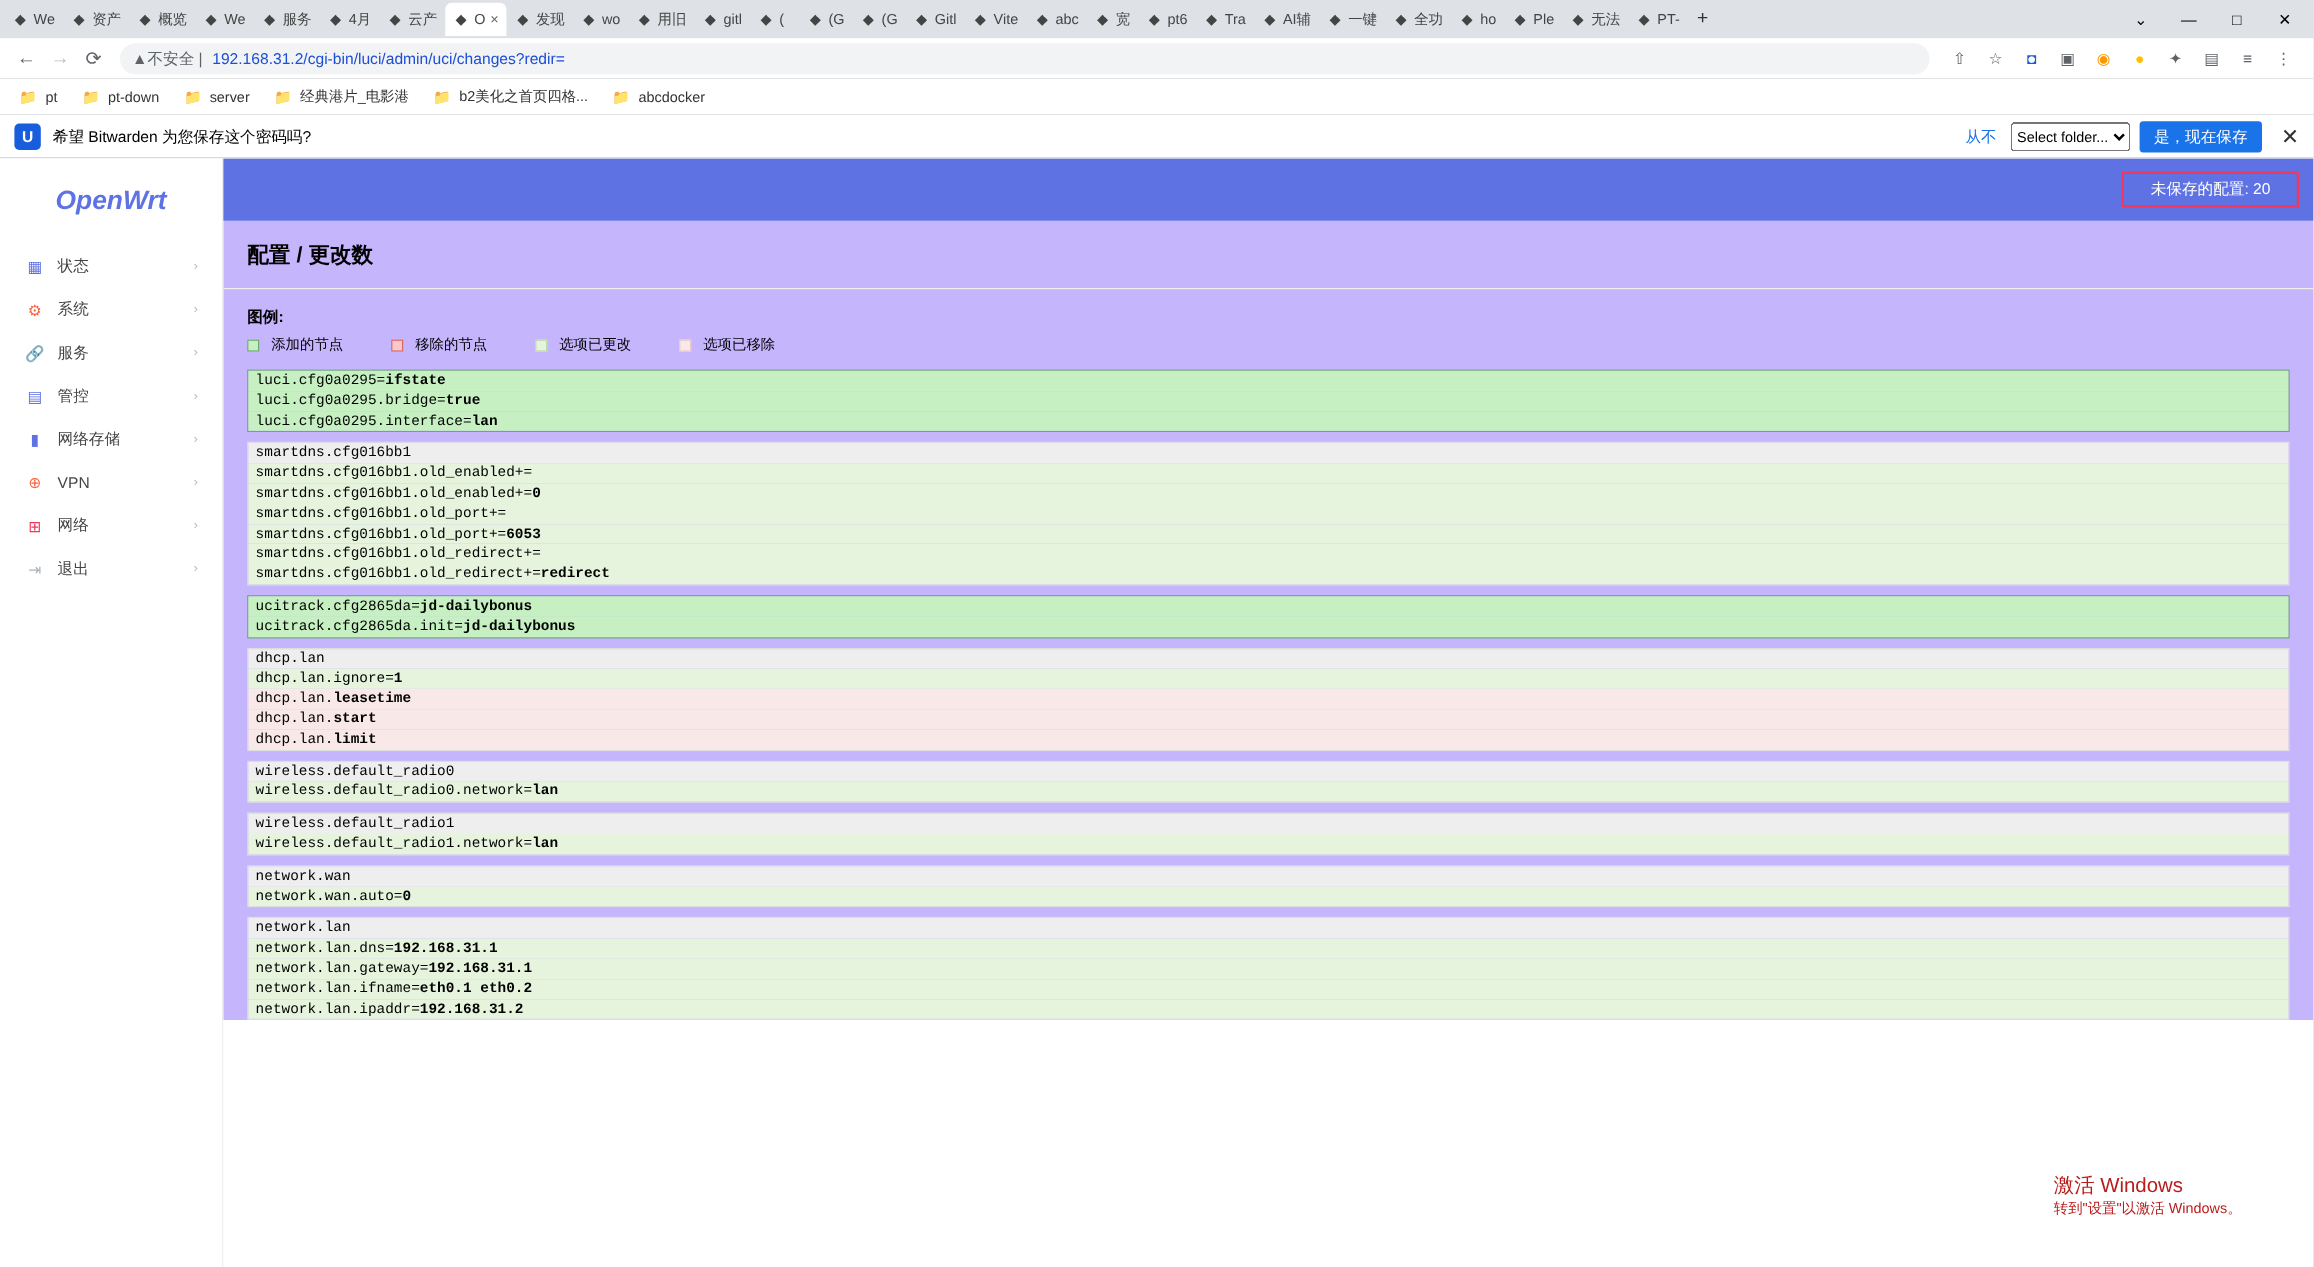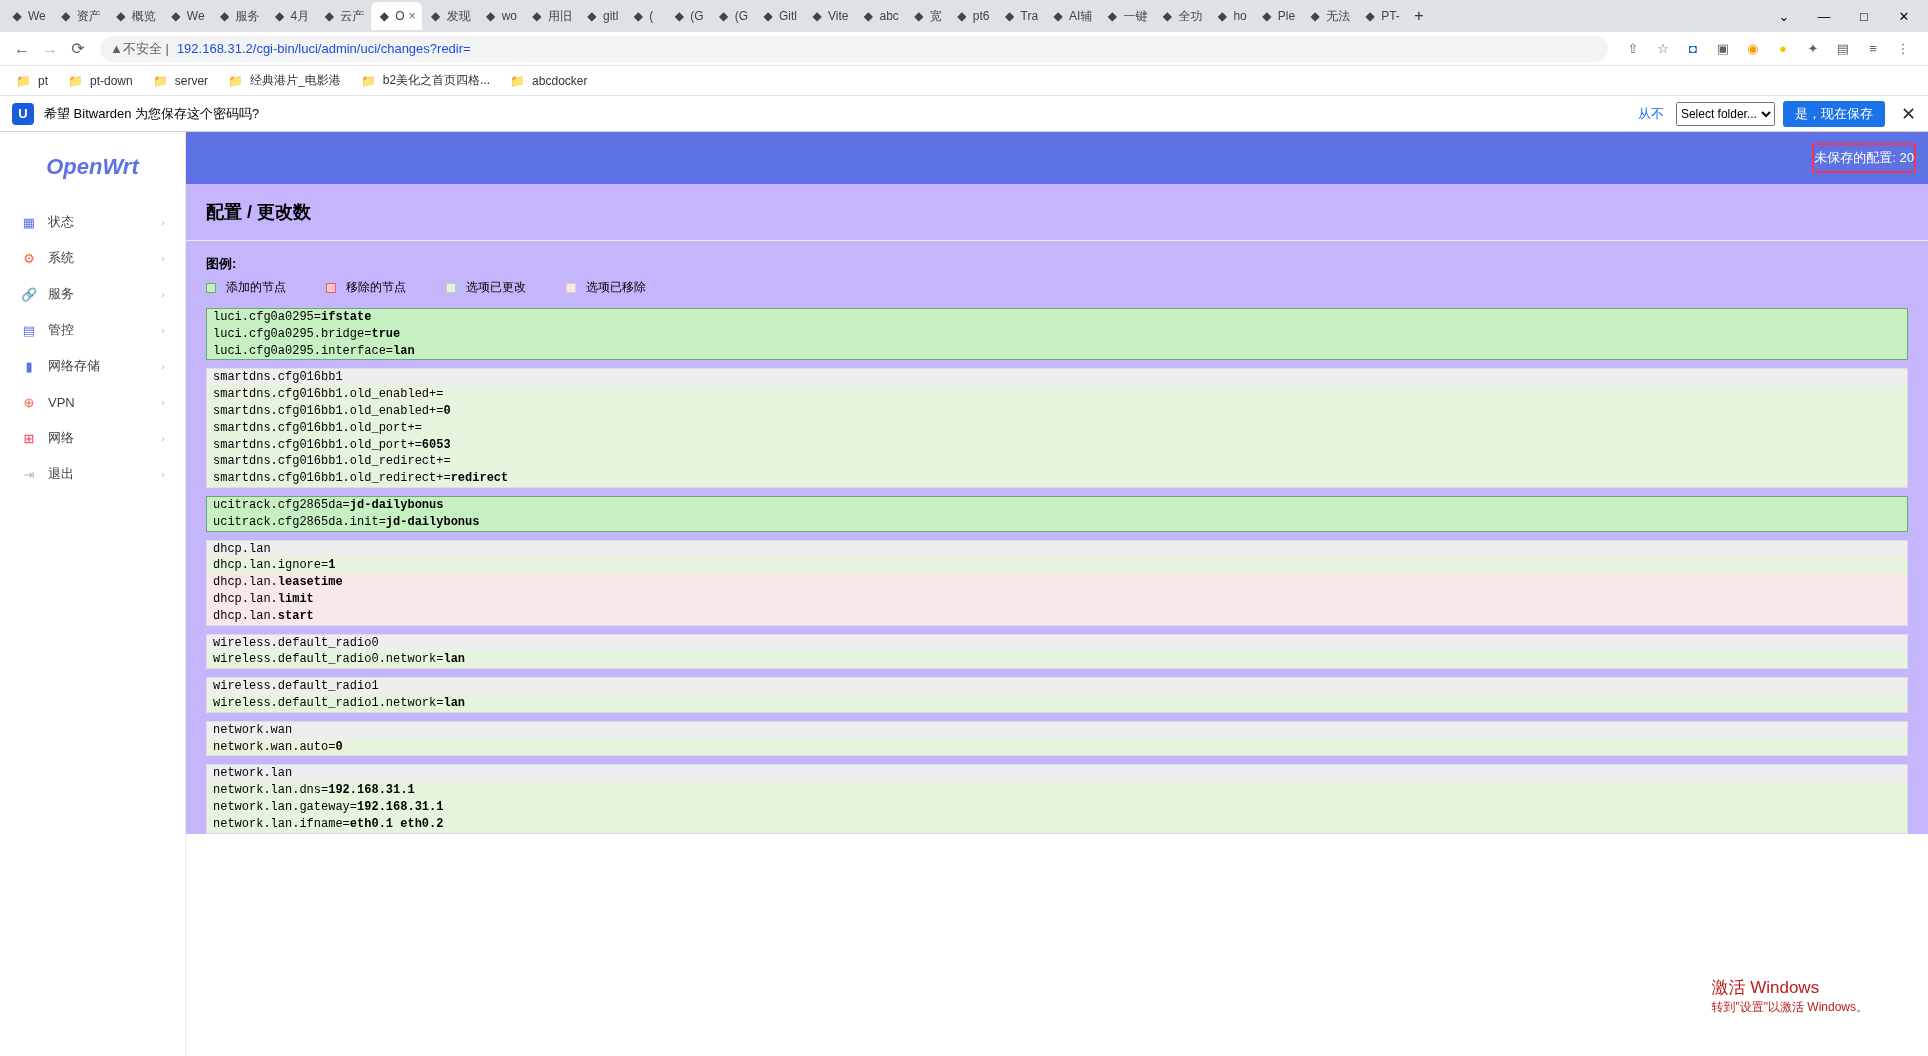--- a/index.html
+++ b/index.html
@@ -39,21 +39,21 @@
 .app { display: flex; height: calc(100vh - 132px); }
 .sidebar { width: 186px; background: #fff; border-right: 1px solid #eee; padding-top: 12px; flex-shrink: 0; text-align: center; }
 .logo { padding: 10px 20px 24px; }
 .logo-text { font-size: 22px; font-weight: bold; color: #5e72e4; font-style: italic; }
 .nav-item { display: flex; align-items: center; padding: 9px 20px; cursor: pointer; color: #444; font-size: 13px; }
 .nav-item .nav-icon { width: 18px; height: 18px; margin-right: 10px; display: inline-flex; align-items: center; justify-content: center; }
 .nav-item .chevron { margin-left: auto; color: #bbb; font-size: 11px; }
 
 .main { flex: 1; display: flex; flex-direction: column; overflow: hidden; }
 .topbar { height: 52px; background: #5e72e4; display: flex; align-items: center; justify-content: flex-end; padding: 0 12px; }
-.unsaved-badge { border: 2px solid #f5365c; color: #fff; padding: 4px 0; font-size: 13px; font-weight: 500; border-radius: 2px; cursor: pointer; }
+.unsaved-badge { border: 2px solid #f5365c; color: #fff; padding: 4px 22px; font-size: 13px; font-weight: 500; border-radius: 2px; cursor: pointer; }
 
 .content { flex: 1; overflow-y: auto; padding: 0; }
 .content-card { background: #c4b5fd; margin: 0; }
 .page-title { padding: 16px 20px; font-size: 18px; font-weight: bold; border-bottom: 1px solid #eee; }
 .legend { padding: 14px 20px 4px; }
 .legend-title { font-weight: bold; margin-bottom: 6px; font-size: 13px; }
 .legend-items { display: flex; gap: 40px; font-size: 12px; }
 .legend-item { display: flex; align-items: center; gap: 10px; }
 .swatch { width: 10px; height: 10px; border: 1px solid; }
 .swatch.add { background: #c6f0c2; border-color: #6aaa6a; }
@@ -354,40 +354,41 @@
               <div class="change-line line-changed">smartdns.cfg016bb1.old_redirect+=<span class="bold-val">redirect</span></div>
             </div>
             <div class="change-block" style="border-color: rgb(106, 170, 106);">
               <div class="change-line line-addsection">ucitrack.cfg2865da=<span class="bold-val">jd-dailybonus</span></div>
               <div class="change-line line-addsection">ucitrack.cfg2865da.init=<span class="bold-val">jd-dailybonus</span></div>
             </div>
             <div class="change-block">
               <div class="change-line line-header">dhcp.lan</div>
               <div class="change-line line-changed">dhcp.lan.ignore=<span class="bold-val">1</span></div>
               <div class="change-line line-removed-opt">dhcp.lan.<span class="bold-val">leasetime</span></div>
+              <div class="change-line line-removed-opt">dhcp.lan.<span class="bold-val">start</span></div>
               <div class="change-line line-removed-opt">dhcp.lan.<span class="bold-val">limit</span></div>
-              <div class="change-line line-removed-opt">dhcp.lan.<span class="bold-val">start</span></div>
             </div>
             <div class="change-block">
               <div class="change-line line-header">wireless.default_radio0</div>
               <div class="change-line line-changed">wireless.default_radio0.network=<span class="bold-val">lan</span></div>
             </div>
             <div class="change-block">
               <div class="change-line line-header">wireless.default_radio1</div>
               <div class="change-line line-changed">wireless.default_radio1.network=<span class="bold-val">lan</span></div>
             </div>
             <div class="change-block">
               <div class="change-line line-header">network.wan</div>
               <div class="change-line line-changed">network.wan.auto=<span class="bold-val">0</span></div>
             </div>
             <div class="change-block">
               <div class="change-line line-header">network.lan</div>
               <div class="change-line line-changed">network.lan.dns=<span class="bold-val">192.168.31.1</span></div>
               <div class="change-line line-changed">network.lan.gateway=<span class="bold-val">192.168.31.1</span></div>
               <div class="change-line line-changed">network.lan.ifname=<span class="bold-val">eth0.1 eth0.2</span></div>
+              <div class="change-line line-changed">network.lan.ipaddr=<span class="bold-val">192.168.31.2</span></div>
             </div>
           </div>
       </div>
     </div>
   </div>
 </div>
 
 <div class="watermark">
   <div class="wm-title">激活 Windows</div>
   <div class="wm-sub">转到"设置"以激活 Windows。</div>

